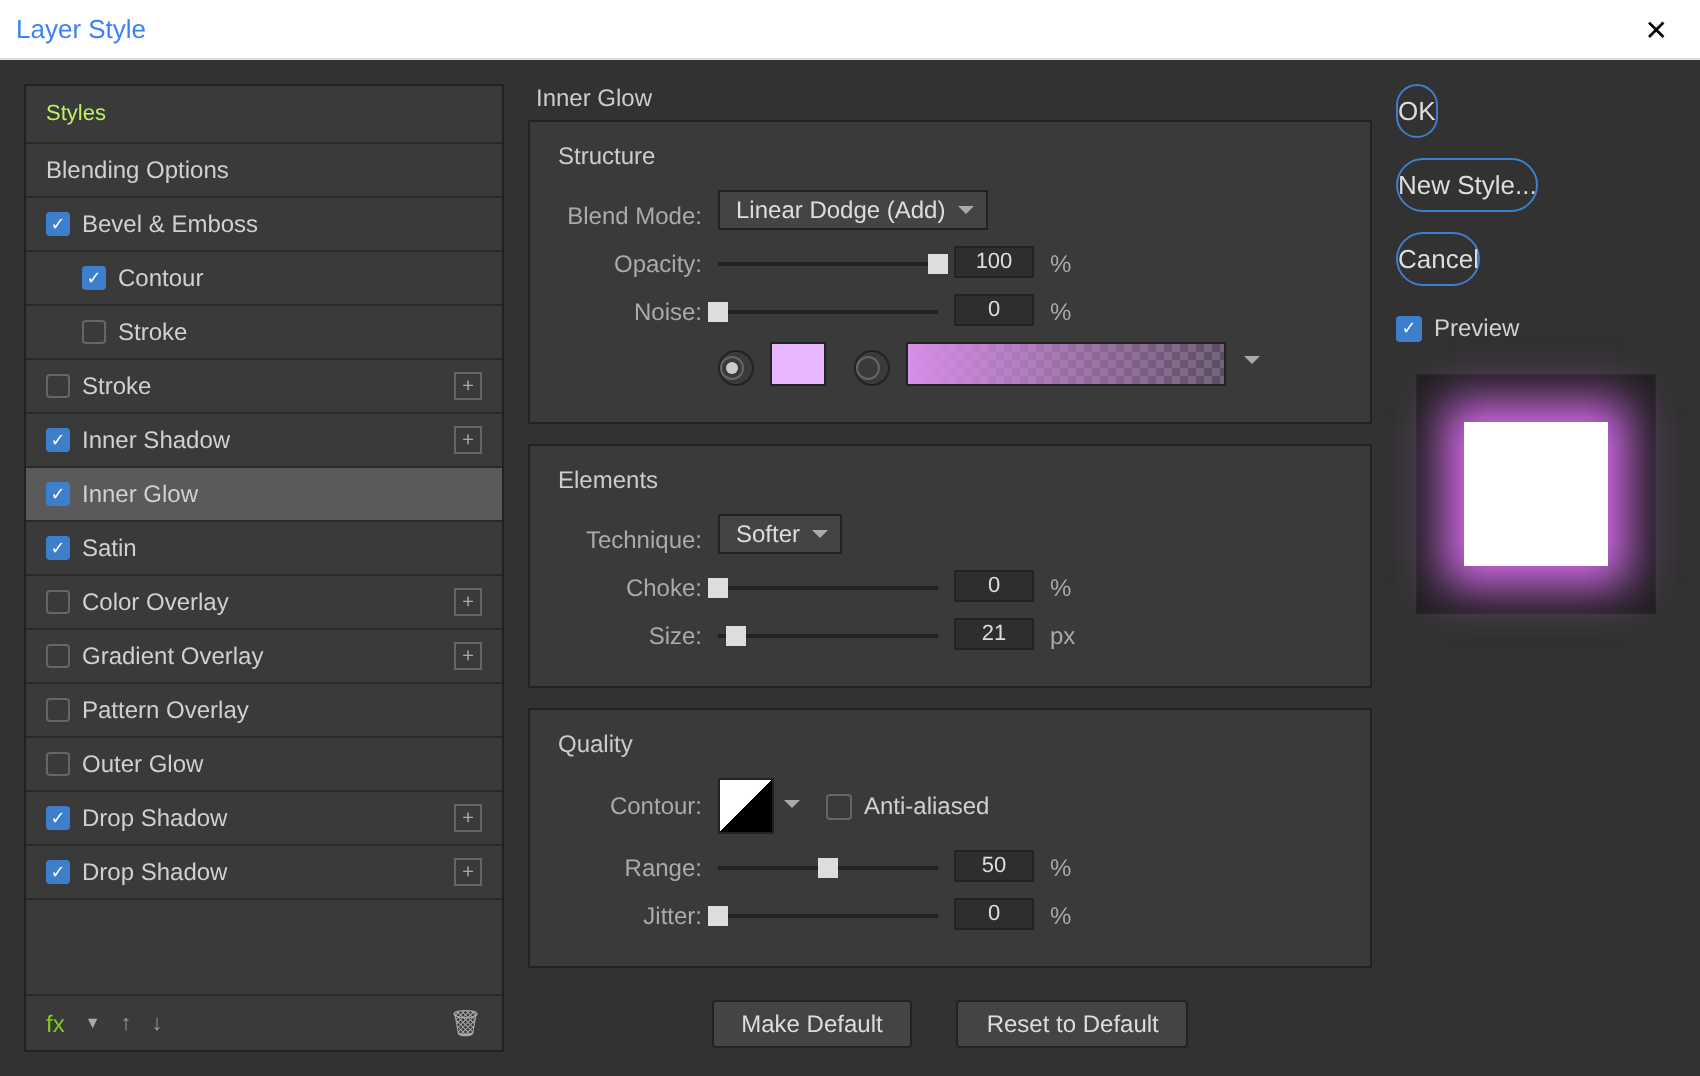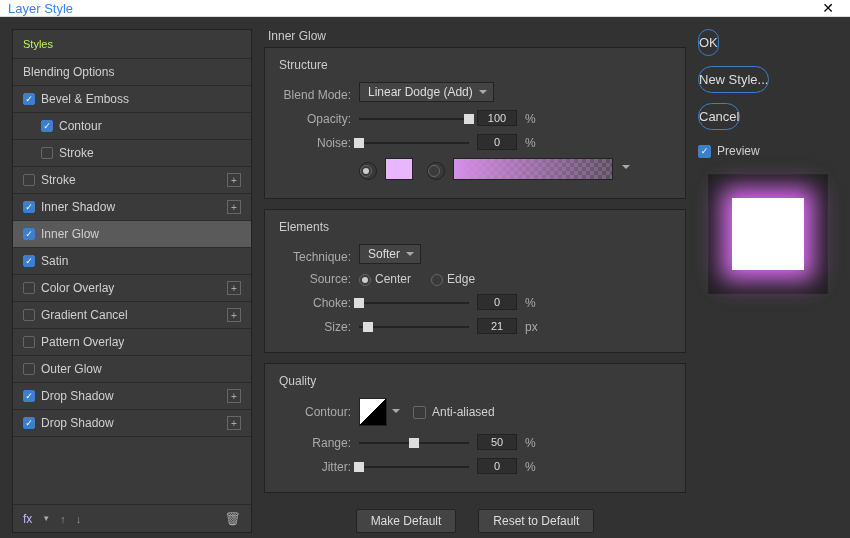--- a/index.html
+++ b/index.html
@@ -11,21 +11,21 @@
 .body{flex:1;background:#323232;display:flex;padding:12px;gap:12px}
 .sidebar{width:240px;background:#3a3a3a;display:flex;flex-direction:column;border:1px solid #222}
 .sidehead{padding:8px 10px;border-bottom:1px solid #2a2a2a;font-size:11px;color:#bef264}
 .sideitem{padding:6px 10px;border-bottom:1px solid #2a2a2a;display:flex;align-items:center;gap:6px;cursor:pointer}
 .sideitem.sub{padding-left:28px}
 .sideitem.selected{background:#5a5a5a}
 .sideitem .cb{width:12px;height:12px;border:1px solid #666;border-radius:2px;display:flex;align-items:center;justify-content:center;font-size:9px;color:#fff}
 .sideitem .cb.on{background:#3d7fcc;border-color:#3d7fcc}
 .sideitem .plus{margin-left:auto;width:14px;height:14px;border:1px solid #666;display:flex;align-items:center;justify-content:center;font-size:10px;color:#aaa}
 .sidefoot{margin-top:auto;padding:6px 10px;display:flex;align-items:center;gap:10px;border-top:1px solid #2a2a2a}
-.sidefoot .fx{color:#c4b5fd}
+.sidefoot .fx{color:#84cc16}
 .sidefoot .arrow{color:#999;font-size:11px}
 .sidefoot .trash{margin-left:auto;color:#aaa;font-size:13px}
 .main{flex:1;display:flex;flex-direction:column}
 .mainhead{color:#ccc;font-size:12px;margin-bottom:4px;padding-left:4px}
 .panel{background:#3a3a3a;border:1px solid #222;padding:10px 14px;margin-bottom:10px}
 .panel .phead{color:#ccc;font-size:12px;margin-bottom:10px}
 .row{display:flex;align-items:flex-end;margin-bottom:8px}
 .row .lbl{width:80px;text-align:right;color:#aaa;padding-right:8px;font-size:12px}
 .dropdown{background:#444;border:1px solid #222;padding:2px 20px 2px 8px;position:relative;color:#ddd;cursor:pointer;font-size:12px}
 .dropdown::after{content:"";position:absolute;right:6px;top:50%;border:4px solid transparent;border-top-color:#aaa;transform:translateY(-2px)}
@@ -100,21 +100,21 @@
             <span class="cb on">✓</span>
             <span>Satin</span>
           </div>
           <div class="sideitem">
             <span class="cb"></span>
             <span>Color Overlay</span>
             <span class="plus">+</span>
           </div>
           <div class="sideitem">
             <span class="cb"></span>
-            <span>Gradient Cancel</span>
+            <span>Gradient Overlay</span>
             <span class="plus">+</span>
           </div>
           <div class="sideitem">
             <span class="cb"></span>
             <span>Pattern Overlay</span>
           </div>
           <div class="sideitem">
             <span class="cb"></span>
             <span>Outer Glow</span>
           </div>
@@ -180,27 +180,20 @@
         </div>
       </div>
 
       <div class="panel">
         <div class="phead">Elements</div>
         <div class="row">
           <span class="lbl">Technique:</span>
           <span class="dropdown">Softer</span>
         </div>
         <div class="row">
-          <span class="lbl">Source:</span>
-          <span class="radio on"></span>
-          <span style="margin-right:20px">Center</span>
-          <span class="radio"></span>
-          <span>Edge</span>
-        </div>
-        <div class="row">
           <span class="lbl">Choke:</span>
           <div class="slider">
               <div class="track"></div>
               <div class="thumb" style="left:0%"></div>
             </div>
           <span class="numbox">0</span>
           <span class="unit">%</span>
         </div>
         <div class="row">
           <span class="lbl">Size:</span>

